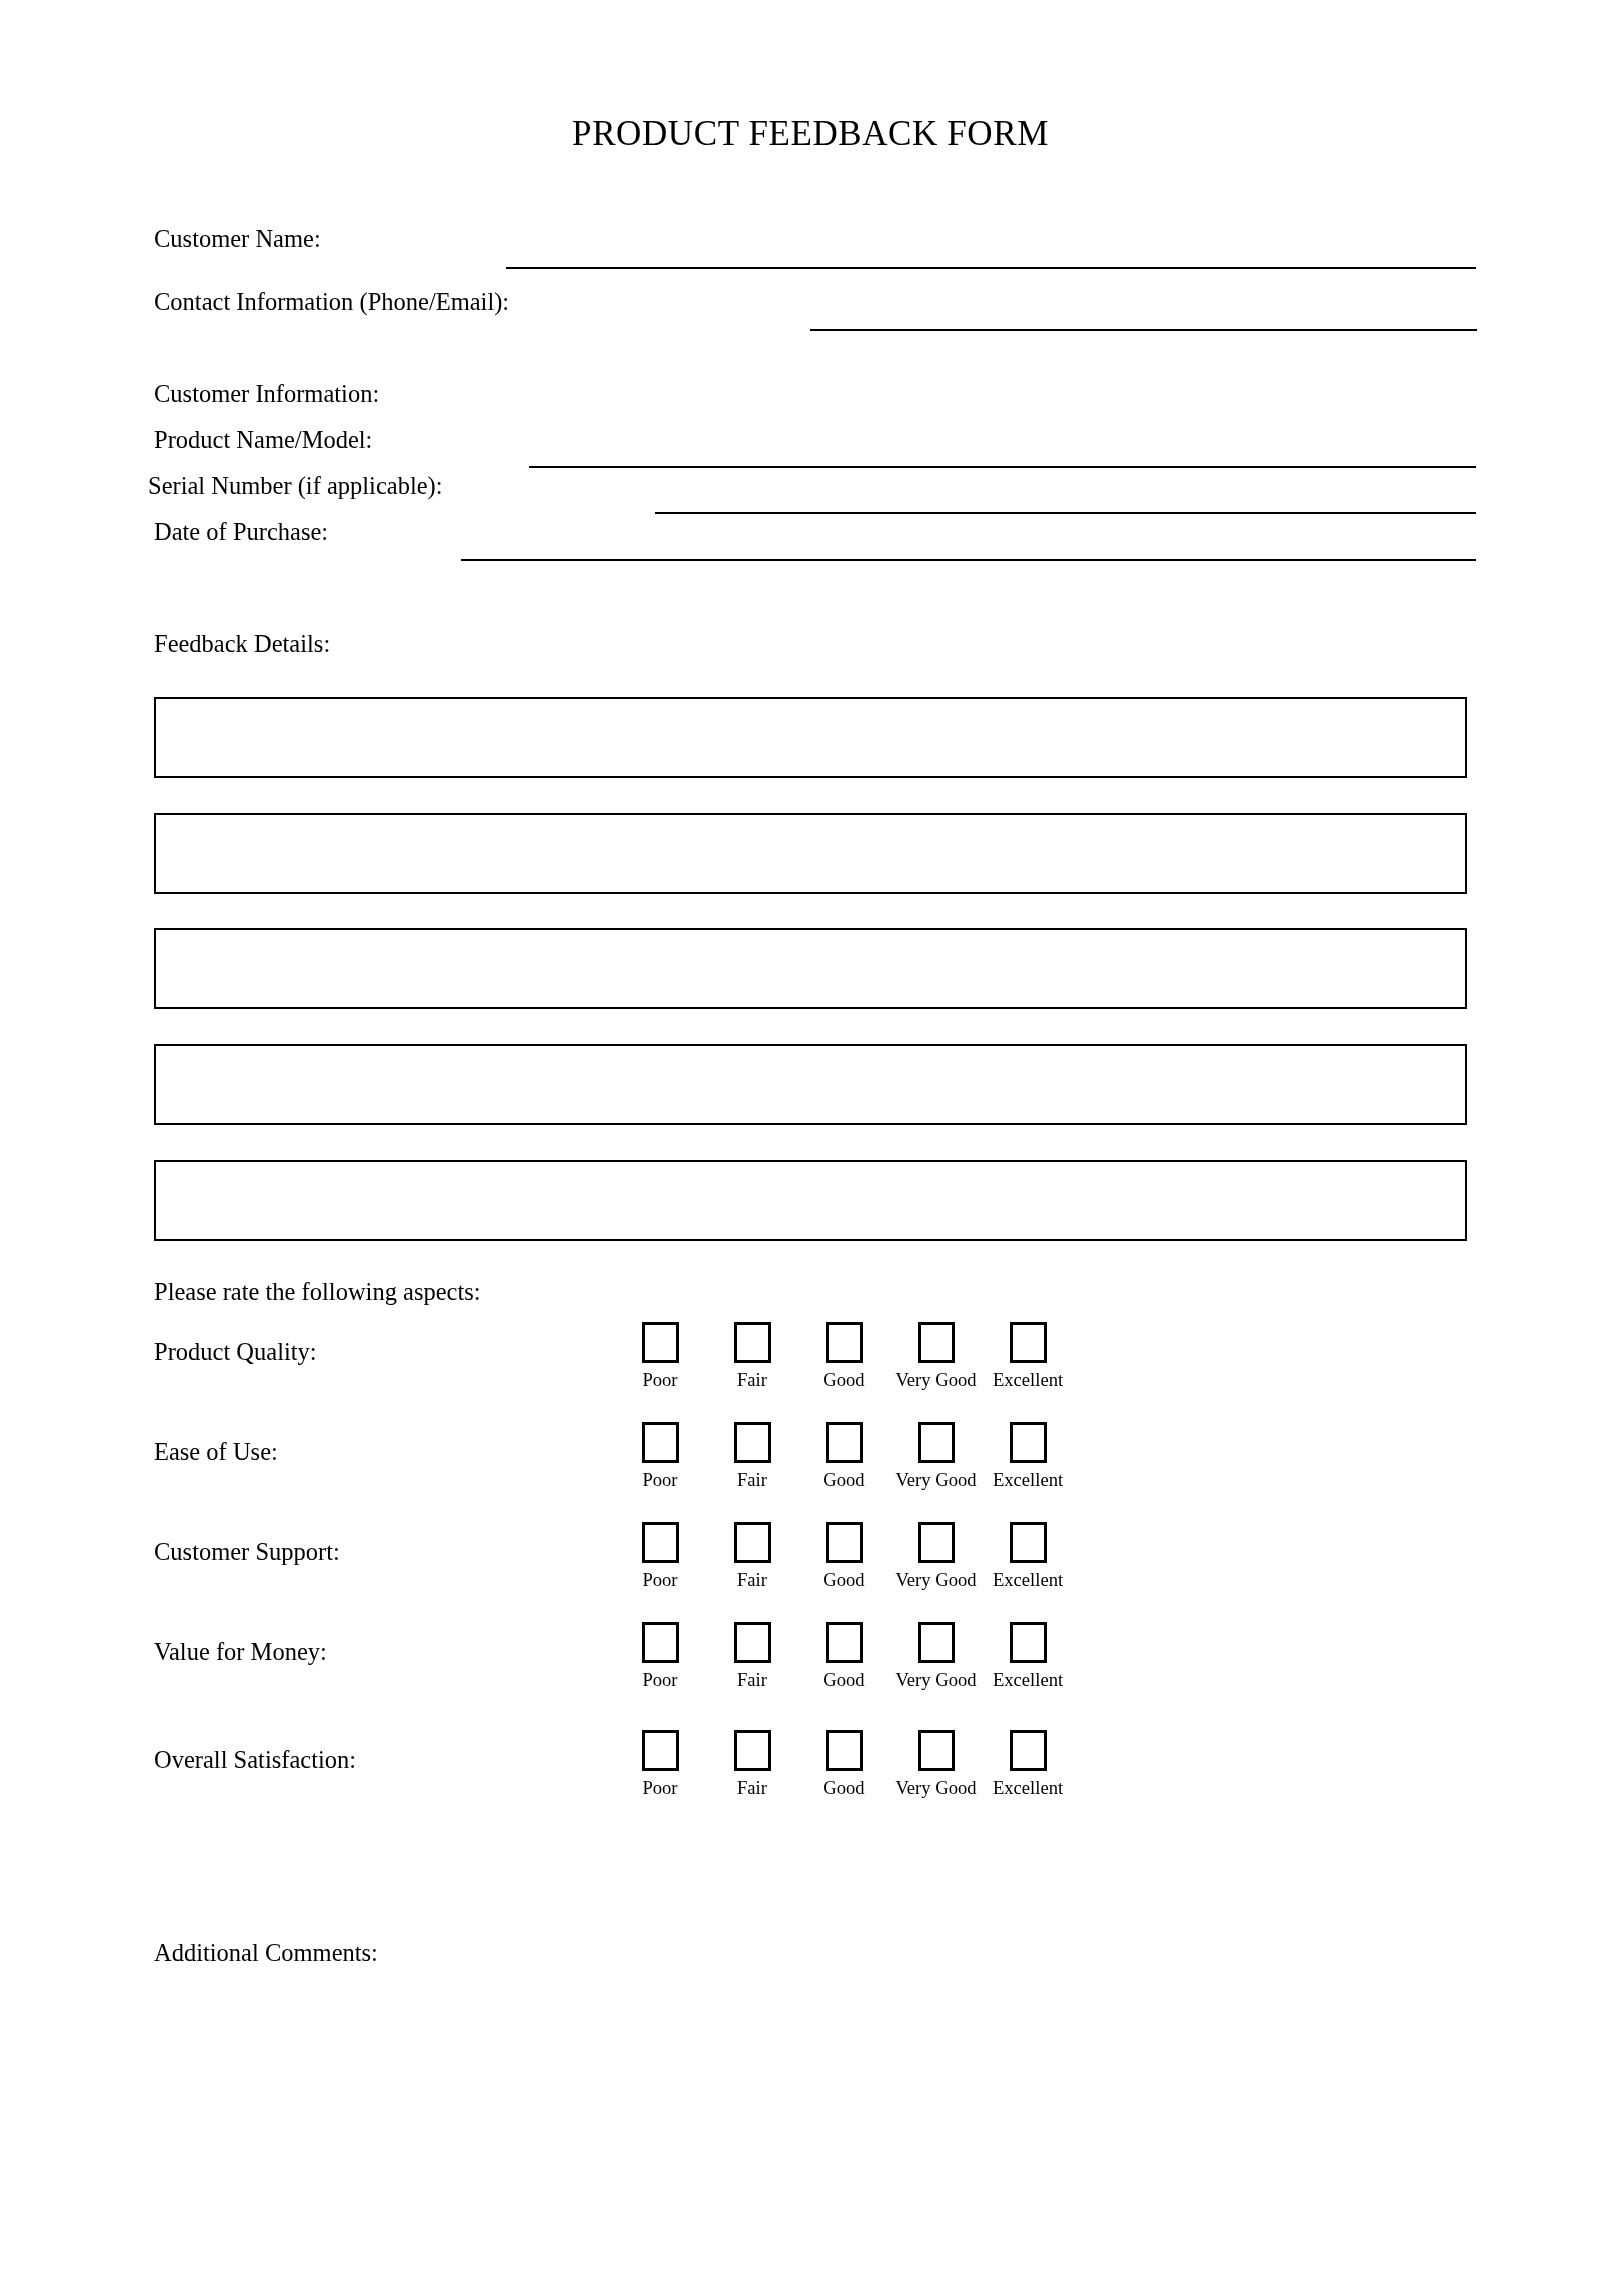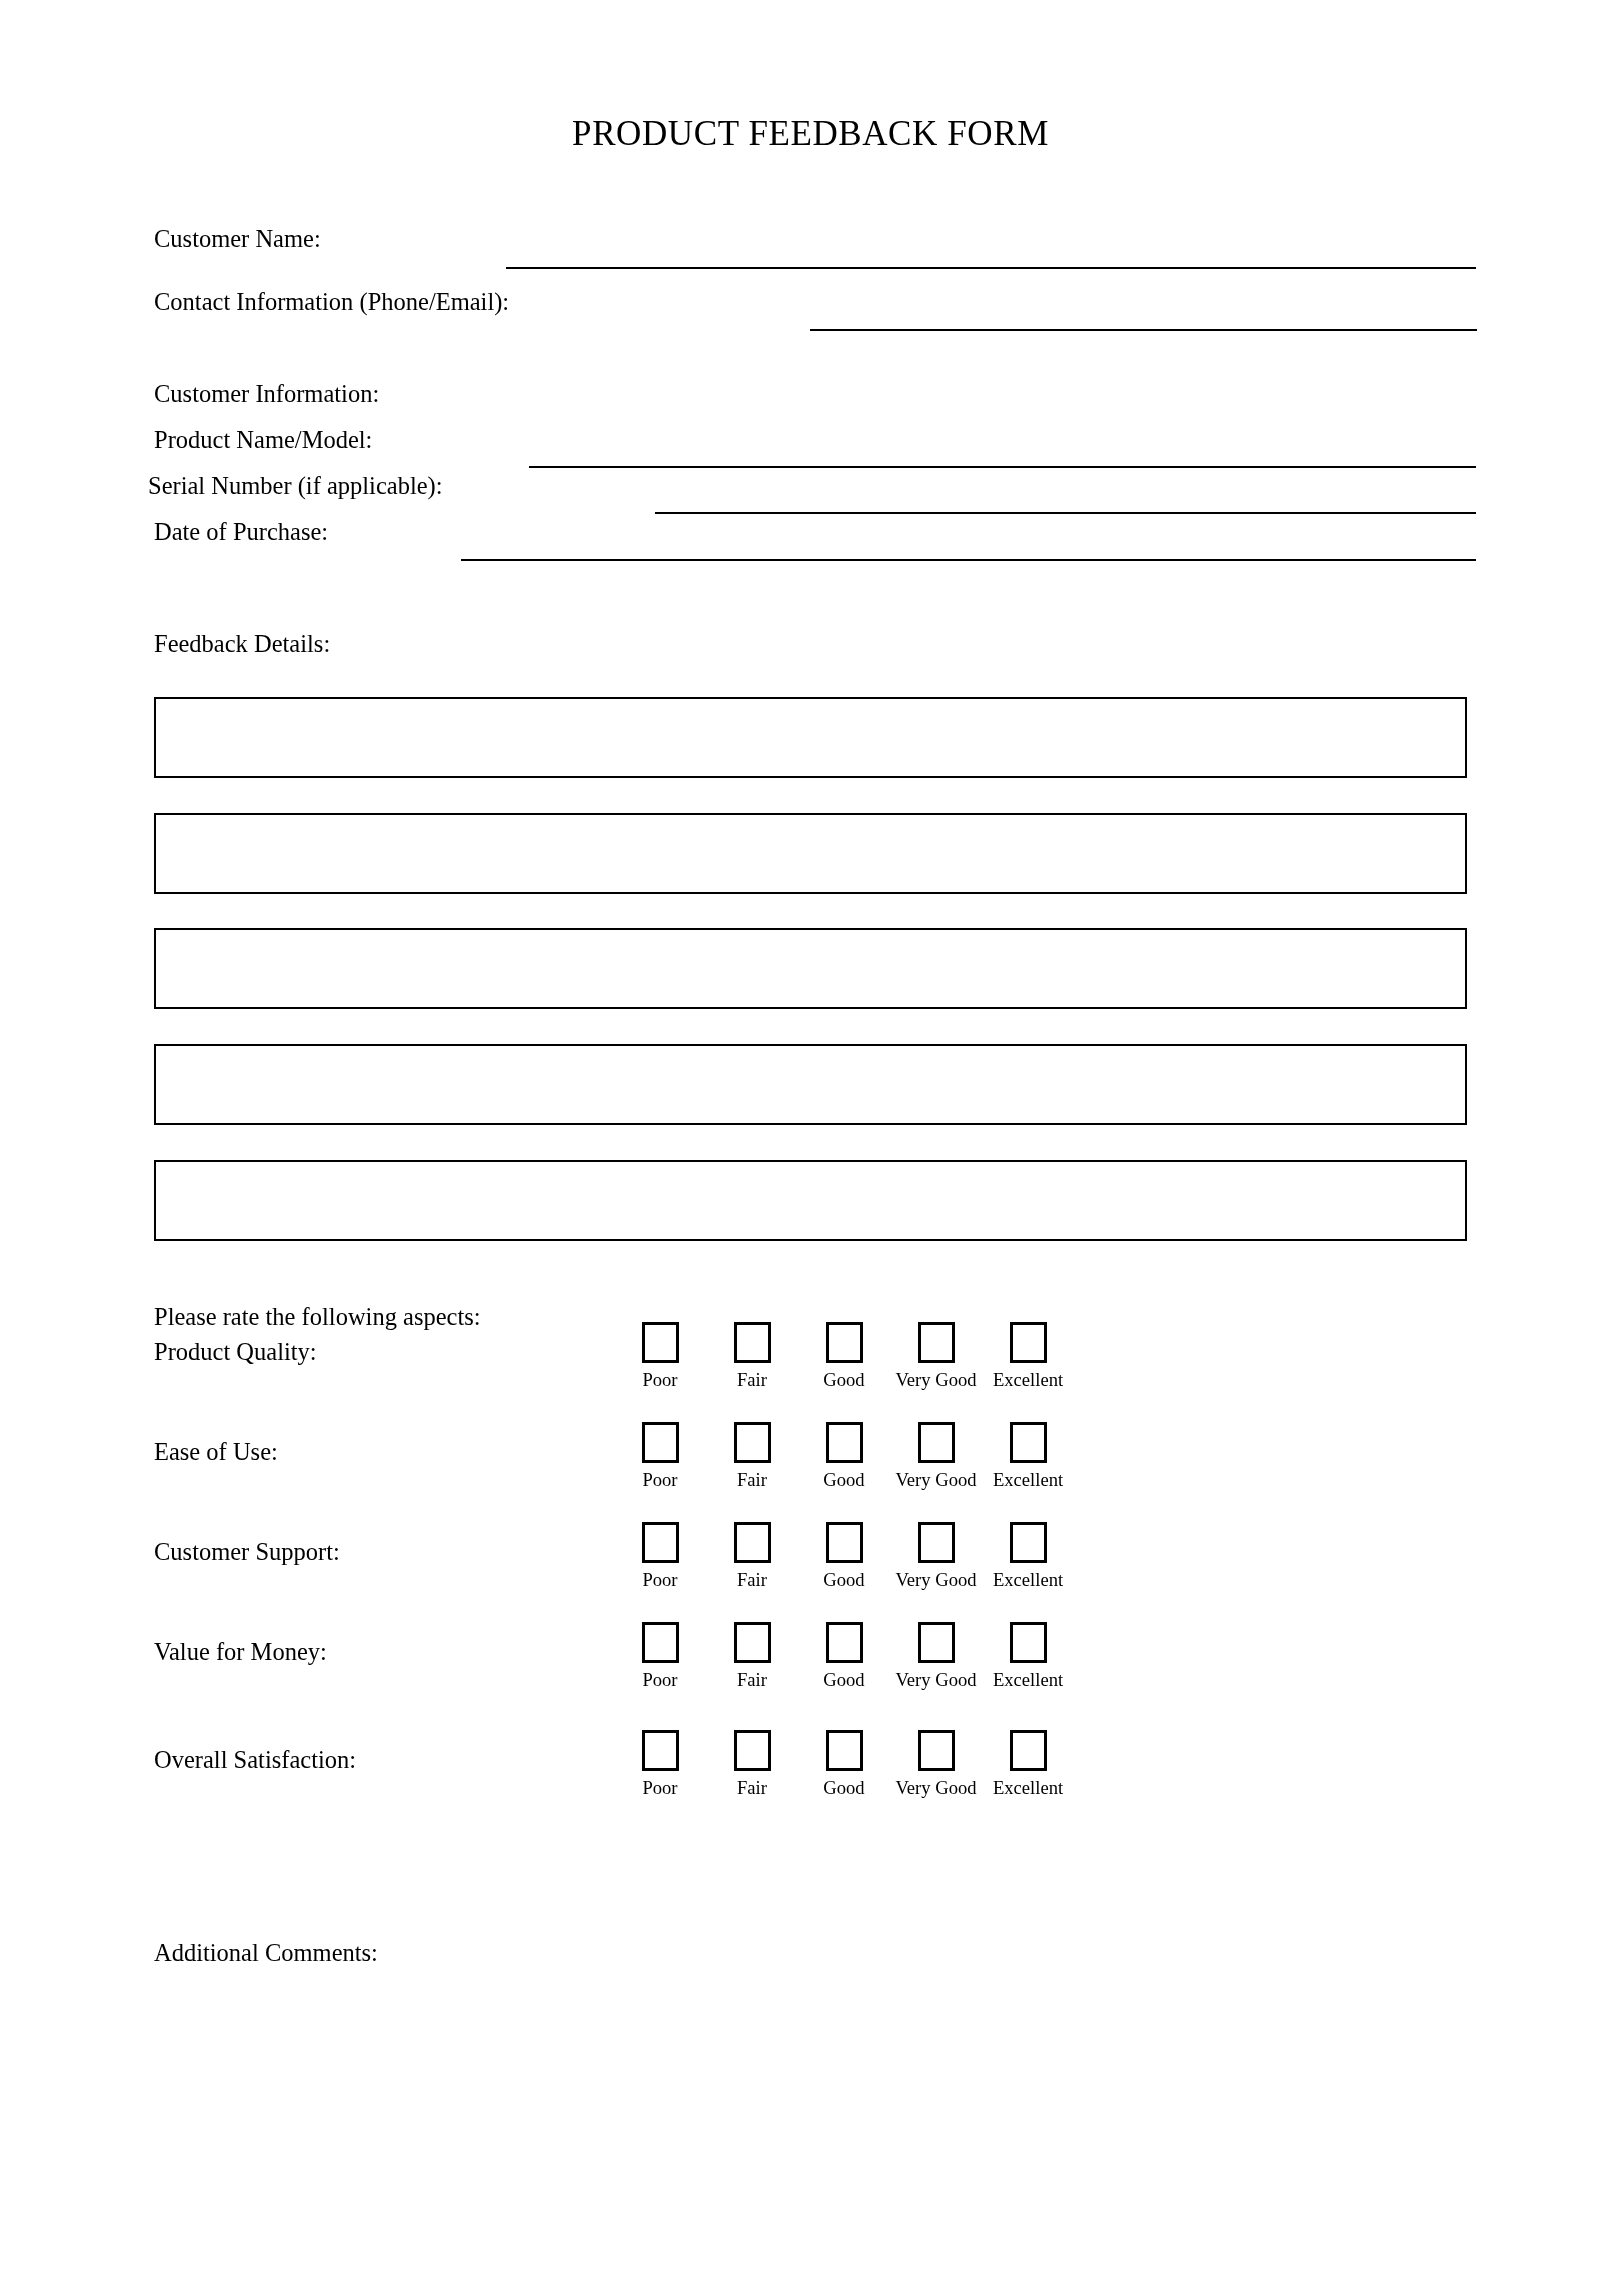--- a/index.html
+++ b/index.html
@@ -131,21 +131,21 @@
   <div class="rule" style="top:559px; left:461px; width:1015px;"></div>
 
   <div class="lbl" style="top:632px; left:154px;">Feedback Details:</div>
 
   <div class="fb-box" style="top:697px;"></div>
   <div class="fb-box" style="top:813px;"></div>
   <div class="fb-box" style="top:928px;"></div>
   <div class="fb-box" style="top:1044px;"></div>
   <div class="fb-box" style="top:1160px;"></div>
 
-  <div class="lbl" style="top:1280px; left:154px;margin-top:25px;">Please rate the following aspects:</div>
+  <div class="lbl" style="top:1280px; left:154px;">Please rate the following aspects:</div>
 
   <div class="rating-row" style="top:1340px;">
     <div class="rating-label">Product Quality:</div>
     <div class="rating-options">
       <div class="rating-option">
         <div class="checkbox"></div>
         <div class="rating-option-label">Poor</div>
       </div>
       <div class="rating-option">
         <div class="checkbox"></div>

